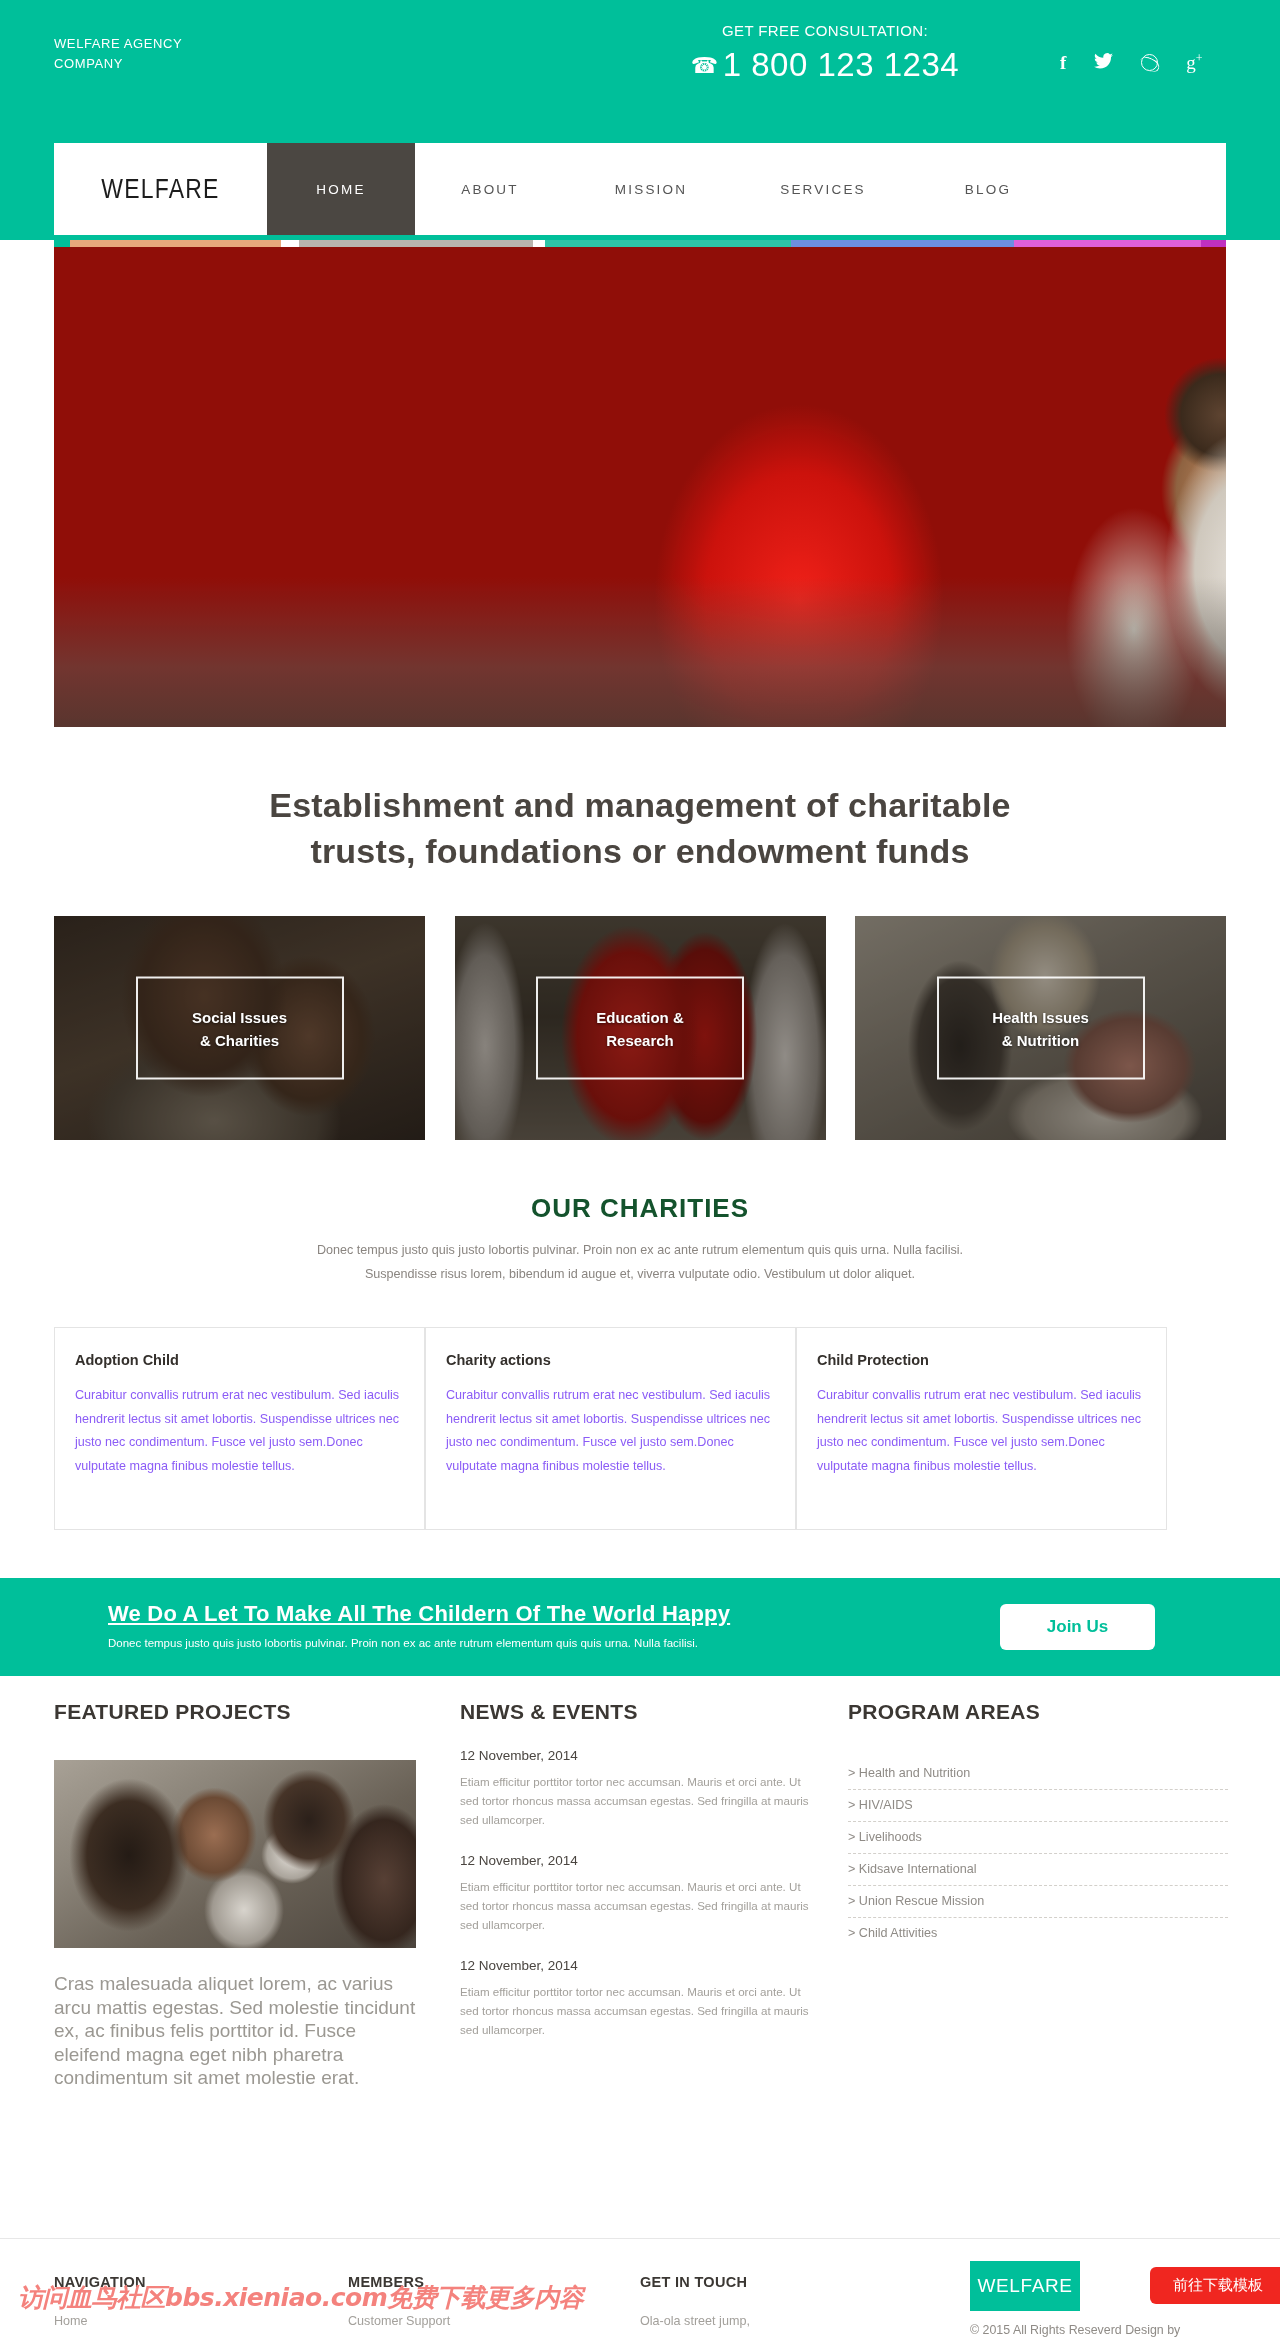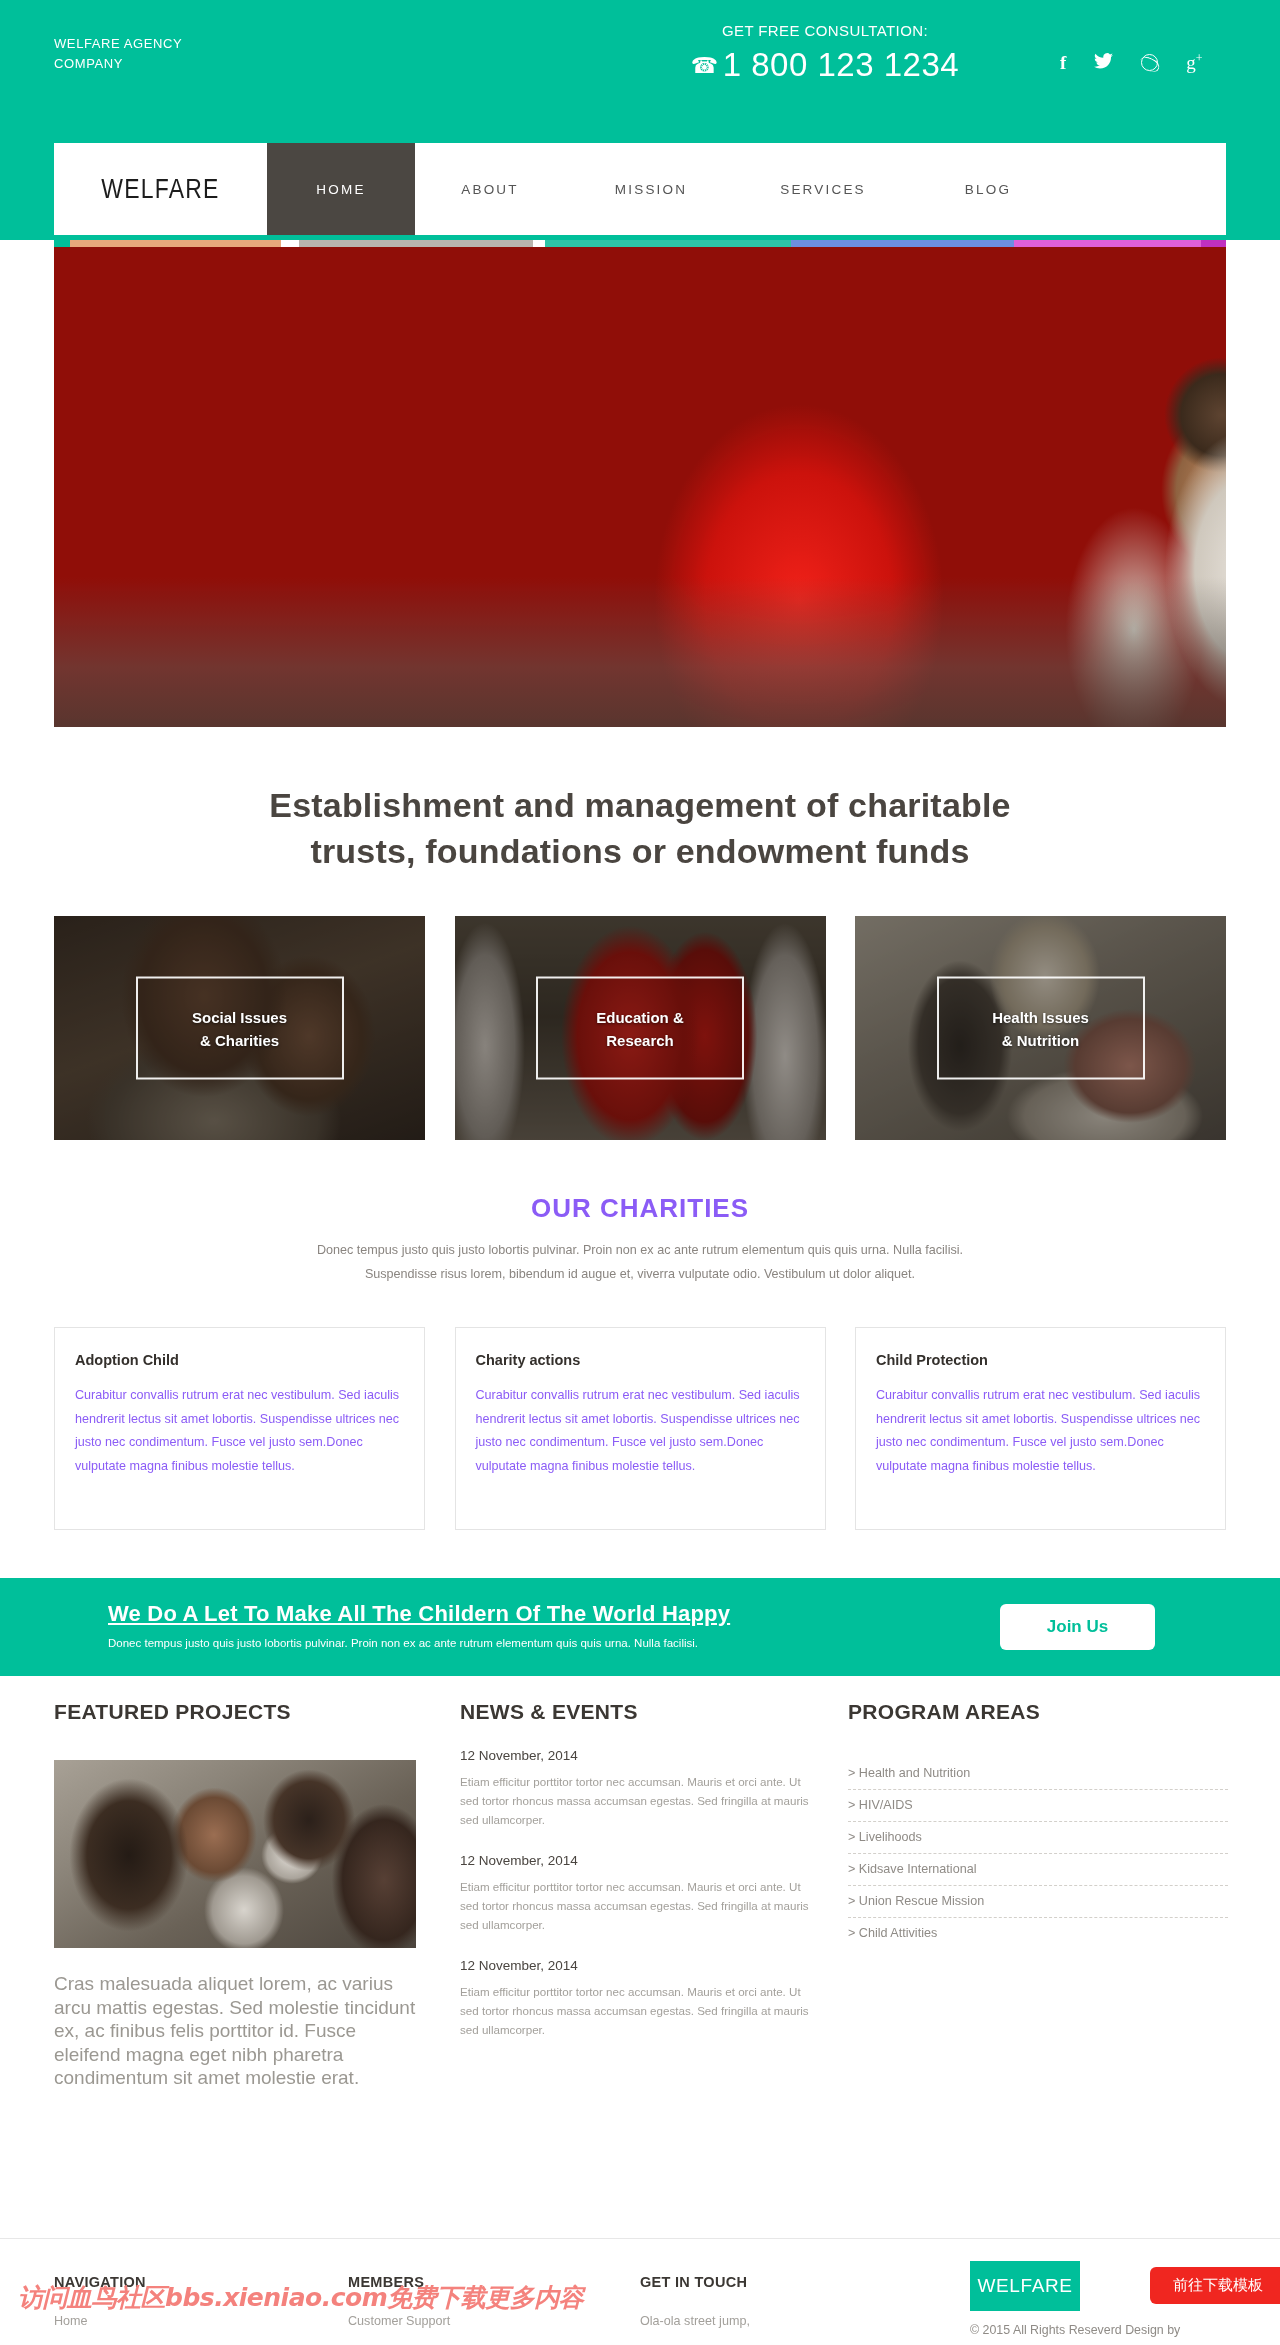--- a/index.html
+++ b/index.html
@@ -152,32 +152,32 @@
       radial-gradient(ellipse 60px 70px at 190px 60px, #f0e8d8 0%, #b8ad96 70%, transparent 92%),
       radial-gradient(ellipse 55px 90px at 105px 130px, #2e2a26 0%, #4c463e 75%, transparent 95%),
       radial-gradient(ellipse 70px 60px at 275px 150px, #c98b7a 0%, #8a5d50 78%, transparent 95%),
       radial-gradient(ellipse 100px 50px at 250px 200px, #ded8cc 0%, #a49d90 80%, transparent 98%),
       linear-gradient(155deg,#b9b3a5 0%,#8e887c 40%,#6d675c 75%,#55504a 100%);
   }
 
   
   .sec-title {
     position:absolute; left:0; width:1280px; text-align:center;
-    font-size:26px; letter-spacing:1px; color:#8b5cf6; font-weight:bold;
+    font-size:26px; letter-spacing:1px; color:#14532d; font-weight:bold;
     font-family:"Liberation Sans Narrow","Liberation Sans", sans-serif;
   }
   #charities-title { top:1193px; }
   .sec-sub {
     position:absolute; left:240px; top:1238px; width:800px; text-align:center;
     font-size:12.6px; line-height:24px; color:#8a8580;
     font-family:"Liberation Sans Narrow","Liberation Sans", sans-serif;
   }
   .charity-row {
     position:absolute; left:54px; top:1327px; width:1172px;
-    display:flex; justify-content:space-between;
+    display:flex; 
   }
   .chbox {
     width:371px; min-height:203px; border:1px solid #e4e4e4;
     padding:24px 20px 22px 20px; background:#fff;
   }
   .chbox h4 {
     font-size:14.5px; color:#34302c; font-weight:bold; margin-bottom:16px;
   }
   .chbox p {
     font-size:12.6px; line-height:23.5px; color:#8b5cf6;

